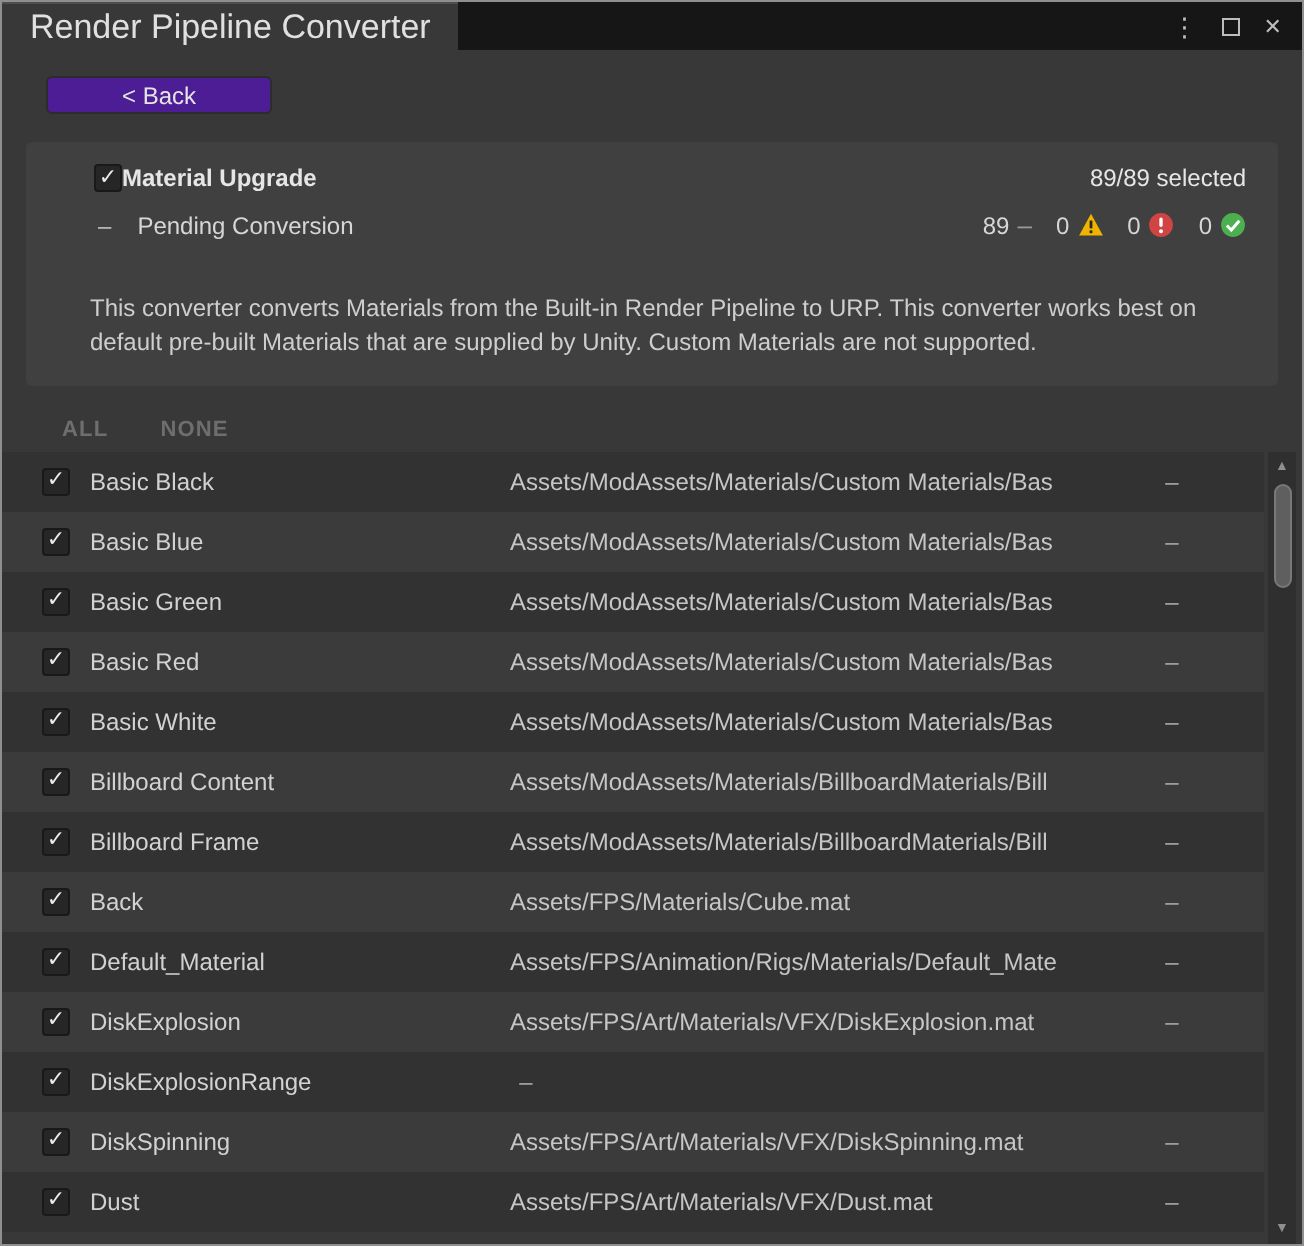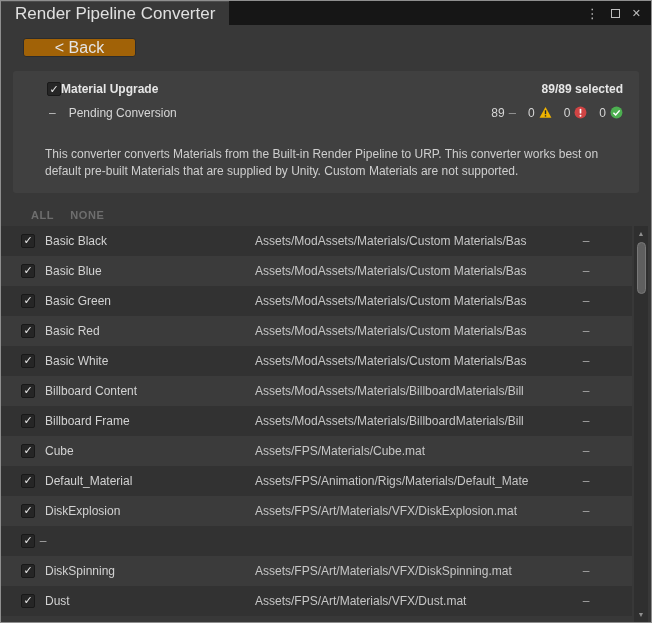--- a/index.html
+++ b/index.html
@@ -13,46 +13,46 @@
          border-top:1px solid #4d4d4d; font-size:17px; }
   .titlebar-spacer { flex:1; }
   .titlebar-icons { display:flex; align-items:center; gap:12px; padding-right:10px; color:#bdbdbd; }
   .menu-glyph { font-size:13px; cursor:default; }
   .maximize-box { width:9px; height:9px; border:1px solid #bdbdbd; display:inline-block; }
   .close-glyph { font-size:11px; }
 
   
   .content { flex:1; display:flex; flex-direction:column; overflow:hidden; }
   .back-row { padding:13px 0 8px 22px; flex:0 0 auto; }
-  .back-btn { background:#a16207; border:1px solid #2c2c2c; border-radius:3px; color:#e4e4e4;
-              width:113px; height:19px; font:inherit; font-size:16px;
+  .back-btn { background:#4c1d95; border:1px solid #2c2c2c; border-radius:3px; color:#e4e4e4;
+              width:113px; height:19px; font:inherit; font-size:12px;
               display:flex; align-items:center; justify-content:center; cursor:default; }
 
   
   .panel { margin:6px 12px 8px; background:#404040; border-radius:3px; padding:11px 16px 12px; flex:0 0 auto; }
   .panel-row1 { display:flex; align-items:center; padding-left:18px; }
   .checkbox { width:14px; height:14px; background:#262626; border:1px solid #191919; border-radius:2px;
               display:inline-flex; align-items:center; justify-content:center; color:#ececec;
               font-size:11px; line-height:1; flex:0 0 auto; cursor:default; }
   .panel-title { font-weight:bold; color:#e6e6e6; }
-  .selected-count { margin-left:auto; font-weight:bold; color:#e6e6e6; }
+  .selected-count { margin-left:auto; font-weight:normal; color:#e6e6e6; }
   .panel-row2 { display:flex; align-items:center; padding-left:20px; margin-top:9px; }
   .pending-dash { color:#c0c0c0; }
   .pending-label { margin-left:13px; color:#d6d6d6; }
   .counts { margin-left:auto; display:flex; align-items:center; }
   .count-num { color:#d6d6d6;text-align:center; }
   .count-icon { margin-left:4px; display:inline-flex; align-items:center; }
   .count-gap { width:12px; }
   .mini-icon { width:13px; height:13px; display:block; }
   .status-dash-glyph { color:#9a9a9a; font-size:13px; }
   .panel-desc { margin-top:26px; padding-left:16px; color:#cecece; line-height:1.45; font-size:12px; }
 
   
   .list-header { padding:8px 0 5px 30px; color:#6e6e6e; font-size:11px; font-weight:bold;
-                 letter-spacing:0.6px; display:flex; gap:16px; flex:0 0 auto; }
+                 letter-spacing:0.6px; display:flex; gap:26px; flex:0 0 auto; }
   .list-header span { cursor:default; }
 
   
   .list-wrap { flex:1; display:flex; overflow:hidden; }
   .rows { flex:1; display:flex; flex-direction:column; overflow:hidden; }
   .row { height:30px; display:flex; align-items:center; padding-left:20px; background:#323232; flex:0 0 auto; }
   .row:nth-child(even) { background:#3b3b3b; }
   .row-name { margin-left:10px; width:210px; color:#d2d2d2; white-space:nowrap; overflow:hidden; }
   .row-path { flex:1; color:#c6c6c6; white-space:nowrap; overflow:hidden; }
   .row-dash { width:16px; text-align:center; color:#a8a8a8; margin-right:38px; flex:0 0 auto; }
@@ -196,21 +196,21 @@
               <span>✓</span>
             </span>
           <span class="row-name">Billboard Frame</span>
           <span class="row-path">Assets/ModAssets/Materials/BillboardMaterials/Bill</span>
           <span class="row-dash">–</span>
         </div>
         <div class="row">
           <span class="checkbox">
               <span>✓</span>
             </span>
-          <span class="row-name">Cube</span>
+          <span class="row-name">Back</span>
           <span class="row-path">Assets/FPS/Materials/Cube.mat</span>
           <span class="row-dash">–</span>
         </div>
         <div class="row">
           <span class="checkbox">
               <span>✓</span>
             </span>
           <span class="row-name">Default_Material</span>
           <span class="row-path">Assets/FPS/Animation/Rigs/Materials/Default_Mate</span>
           <span class="row-dash">–</span>
@@ -220,20 +220,21 @@
               <span>✓</span>
             </span>
           <span class="row-name">DiskExplosion</span>
           <span class="row-path">Assets/FPS/Art/Materials/VFX/DiskExplosion.mat</span>
           <span class="row-dash">–</span>
         </div>
         <div class="row">
           <span class="checkbox">
               <span>✓</span>
             </span>
+          <span class="row-name">DiskExplosionRange</span>
           <span class="row-dash">–</span>
         </div>
         <div class="row">
           <span class="checkbox">
               <span>✓</span>
             </span>
           <span class="row-name">DiskSpinning</span>
           <span class="row-path">Assets/FPS/Art/Materials/VFX/DiskSpinning.mat</span>
           <span class="row-dash">–</span>
         </div>

